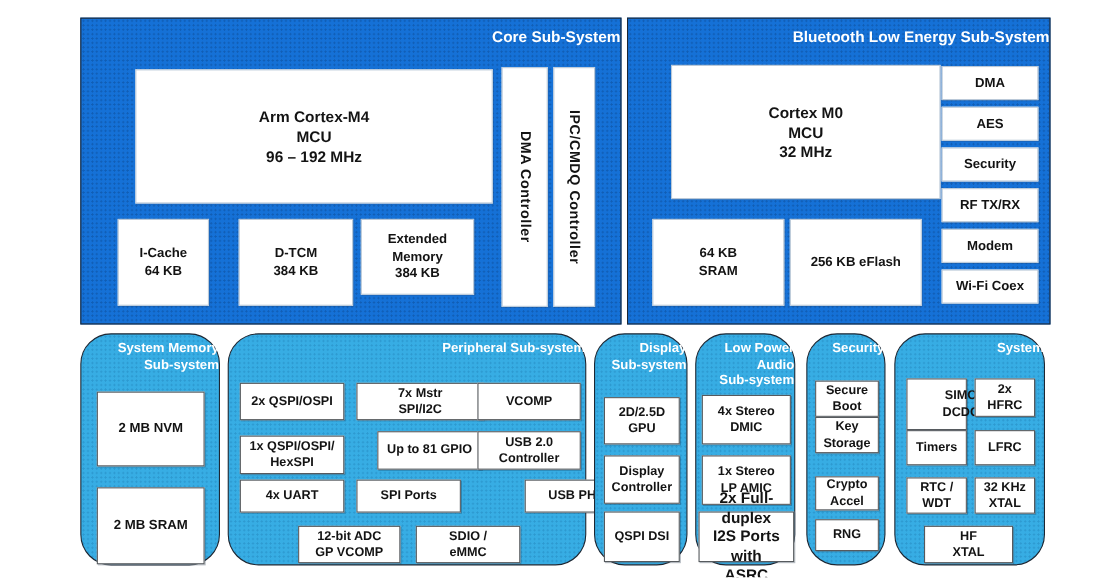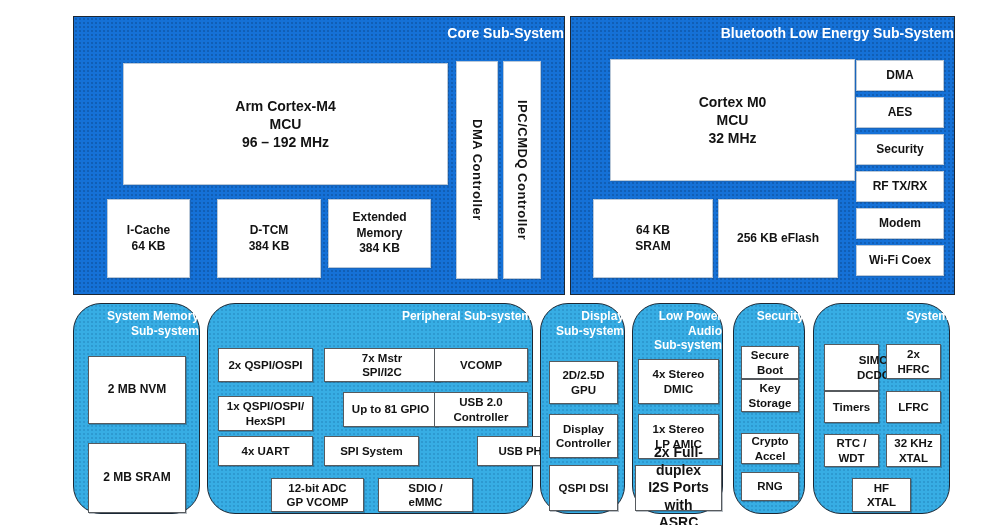--- a/index.html
+++ b/index.html
@@ -118,21 +118,21 @@
     <div class="box bot f115" style="left:10px; top:44px; width:95px; height:34px;">2x QSPI/OSPI</div>
     <div class="box bot f115" style="left:116px; top:44px; width:116px; height:34px;">7x Mstr
 SPI/I2C</div>
     <div class="box bot f115" style="left:226px; top:44px; width:94px; height:34px;">VCOMP</div>
     <div class="box bot f115" style="left:10px; top:92px; width:95px; height:35px;">1x QSPI/OSPI/
 HexSPI</div>
     <div class="box bot f115" style="left:116px; top:88px; width:95px; height:35px;margin-left:19px;">Up to 81 GPIO</div>
     <div class="box bot f115" style="left:226px; top:88px; width:94px; height:35px;">USB 2.0
 Controller</div>
     <div class="box bot f115" style="left:10px; top:132px; width:95px; height:30px;">4x UART</div>
-    <div class="box bot f115" style="left:116px; top:132px; width:95px; height:30px;">SPI System</div>
+    <div class="box bot f115" style="left:116px; top:132px; width:95px; height:30px;">SPI Ports</div>
     <div class="box bot f115" style="left:226px; top:132px; width:94px; height:30px;margin-left:43px;">USB PHY</div>
     <div class="box bot f115" style="left:63px; top:174px; width:93px; height:34px;">12-bit ADC
 GP VCOMP</div>
     <div class="box bot f115" style="left:170px; top:174px; width:95px; height:34px;">SDIO /
 eMMC</div>
   </section>
 
   <section class="panel light" style="left:540px; top:303px; width:85px; height:211px;">
     <div class="ptitle small">Display
 Sub-system</div>
@@ -172,17 +172,17 @@
     <div class="box bot f115" style="left:10px; top:40px; width:55px; height:47px;padding-left:44px;">SIMO
 DCDC</div>
     <div class="box bot f115" style="left:72px; top:40px; width:55px; height:35px;">2x
 HFRC</div>
     <div class="box bot f115" style="left:10px; top:87px; width:55px; height:32px;">Timers</div>
     <div class="box bot f115" style="left:72px; top:87px; width:55px; height:32px;">LFRC</div>
     <div class="box bot f115" style="left:10px; top:130px; width:55px; height:33px;">RTC /
 WDT</div>
     <div class="box bot f115" style="left:72px; top:130px; width:55px; height:33px;">32 KHz
 XTAL</div>
-    <div class="box bot f115" style="left:38px; top:174px; width:59px; height:34px;">HF
+    <div class="box bot f115" style="left:26px; top:174px; width:81px; height:34px;">HF
 XTAL</div>
   </section>
 
 </div>
 
 </body></html>

